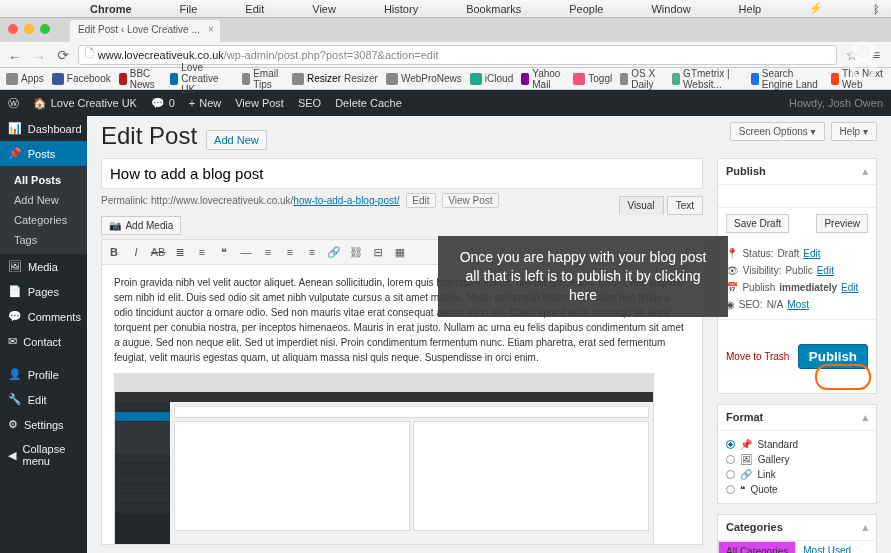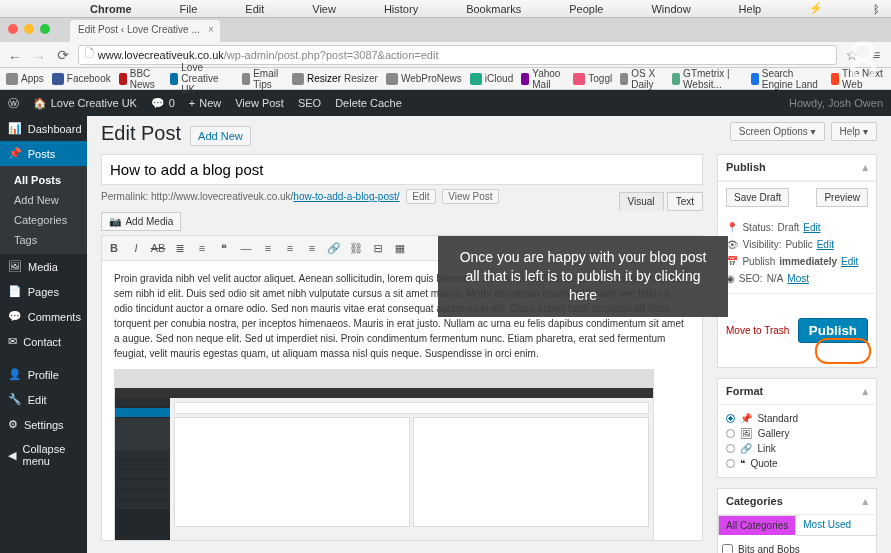--- a/index.html
+++ b/index.html
@@ -46,21 +46,21 @@
 .sidebar .sub .smi { padding:4px 8px 4px 14px; color:#ccc; font-size:11px; }
 .sidebar .sub .smi.active { color:#fff; font-weight:bold; }
 
 .content { flex:1; padding:6px 14px; overflow:hidden; position:relative;border-radius:8px; }
 .top-actions { position:absolute; top:6px; right:14px; display:flex; gap:6px; }
 .top-actions .btn { background:#f7f7f7; border:1px solid #ccc; padding:3px 8px; border-radius:2px; font-size:10px; color:#555; }
 
 .notice { margin:8px 0; border-left:4px solid #ffba00; background:#fff; padding:8px 10px; font-size:11px; box-shadow:0 1px 1px rgba(0,0,0,.04); }
 .notice a { color:#0073aa; text-decoration:underline; }
 
-h1.page-title { font-size:20px; font-weight:normal; color:#23282d; display:inline-block;}
+h1.page-title { font-size:24px; font-weight:normal; color:#23282d; display:inline-block;}
 .add-new-h1 { display:inline-block; margin-left:6px; padding:3px 7px; font-size:11px; border:1px solid #ccc; background:#f7f7f7; border-radius:2px; color:#0073aa; }
 
 .main-row { display:flex; gap:14px; margin-top:8px; }
 .editor-col { flex:1; }
 .side-col { width:160px; }
 
 .title-input { width:100%; padding:6px 8px; font-size:15px; border:1px solid #ddd; background:#fff; }
 .permalink { font-size:10px; color:#666; margin:4px 0 8px; }
 .permalink a { color:#0073aa; }
 .permalink .btn { display:inline-block; border:1px solid #ccc; padding:1px 5px; margin-left:4px; background:#f7f7f7; border-radius:2px; }
@@ -91,21 +91,21 @@
 .nested .nm-main { flex:1; background:#f1f1f1; padding:4px; }
 .nested .nm-box { background:#fff; border:1px solid #ddd; margin-bottom:3px; padding:3px; }
 
 
 .postbox { background:#fff; border:1px solid #ddd; margin-bottom:10px; font-size:10px; }
 .postbox h3 { padding:6px 8px; font-size:11px; font-weight:bold; border-bottom:1px solid #eee; display:flex; }
 .postbox h3 .tog { margin-left:auto; color:#aaa; }
 .postbox .inner { padding:6px 8px; }
 .pub-row { padding:3px 0; color:#555; display:flex; align-items:center; gap:4px; }
 .pub-row a { color:#0073aa; }
-.pub-actions { border-top:1px solid #eee; padding:6px 8px; display:flex; justify-content:space-between; align-items:center; position:relative; }
+.pub-actions { border-top:1px solid #eee; padding:6px 8px; display:flex; justify-content:space-between; align-items:center; position:relative;margin-top:22px; }
 .pub-actions .save { border:1px solid #ccc; padding:3px 7px; background:#f7f7f7; }
 .pub-actions .preview { border:1px solid #ccc; padding:3px 7px; background:#f7f7f7; }
 .pub-actions2 { border-top:1px solid #eee; padding:24px 8px; display:flex; justify-content:space-between; align-items:center; }
 .trash { color:#a00; text-decoration:none; }
 .publish-btn { background:#0085ba; border:1px solid #006799; color:#fff; padding:4px 10px; border-radius:3px; font-weight:bold; }
 .highlight-ring { position:absolute; right:5px; bottom:3px; width:56px; height:26px; border:2px solid #ff6b00; border-radius:12px; pointer-events:none; }
 
 
 .fmt-opt { padding:2px 0; display:flex; align-items:center; gap:5px; }
 .fmt-opt .r { width:9px; height:9px; border:1px solid #999; border-radius:50%; }

